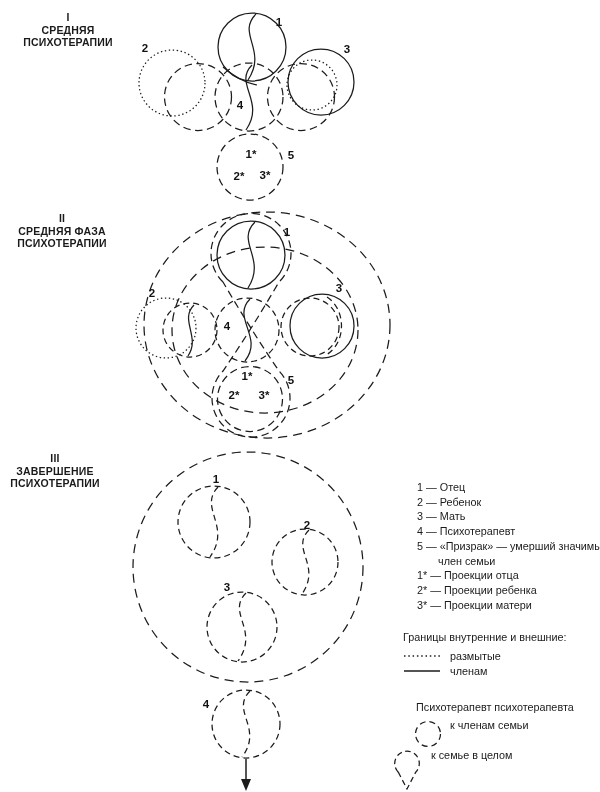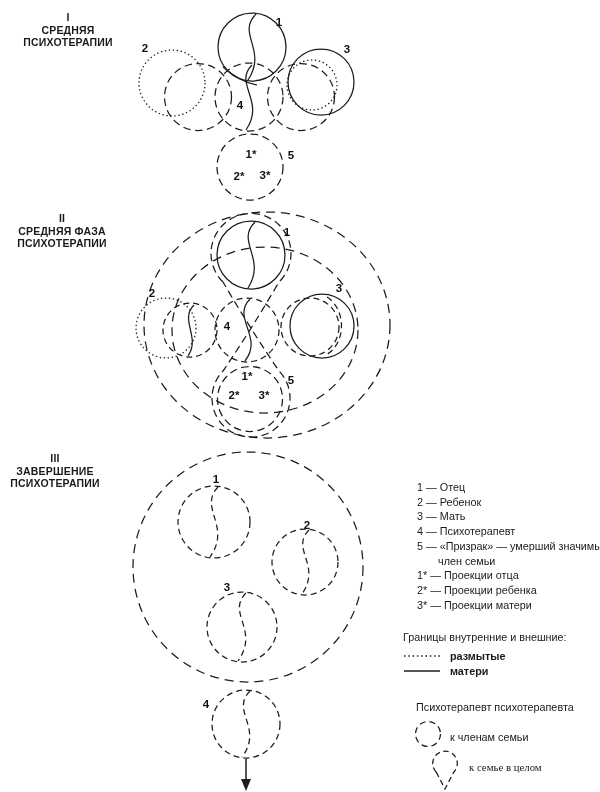--- a/index.html
+++ b/index.html
@@ -12,25 +12,25 @@
   .d-big{stroke-dasharray:9 6;}
   .d-med{stroke-dasharray:7.5 4.5;}
   .d-sm{stroke-dasharray:6 4;}
   .dot{stroke-dasharray:1.4 2.6;}
   text.num{font-family:"Liberation Sans",sans-serif;font-weight:bold;font-size:11.5px;
            fill:#111;text-anchor:middle;}
   .legend-roles{position:absolute;left:417px;top:480px;font-size:10.8px;line-height:14.7px;white-space:nowrap;}
   .legend-roles .indent{padding-left:21px;}
   .legend-bounds{position:absolute;left:403px;top:631px;font-size:10.8px;white-space:nowrap;}
   .legend-bounds .bt{margin-bottom:5px;}
-  .brow{display:flex;align-items:center;height:15px;font-weight:bold;}
+  .brow{display:flex;align-items:center;height:15px;}
   .brow svg{margin-right:9px;flex:none;}
   .legend-join-title{position:absolute;left:416px;top:701px;font-size:10.8px;white-space:nowrap;}
   .jrow{position:absolute;display:flex;align-items:flex-start;font-size:10.8px;white-space:nowrap;}
-  .jrow .jlabel{margin-top:12px;margin-left:7px;}
+  .jrow .jlabel{margin-top:0;margin-left:7px;}
 </style>
 </head>
 <body>
 
 <div class="page">
 
   <div class="phase-title" style="left:2px;top:11px;">
     <div>I</div>
     <div>СРЕДНЯЯ</div>
     <div>ПСИХОТЕРАПИИ</div>
@@ -135,33 +135,33 @@
     <div class="brow">
       <svg width="38" height="4">
         <line x1="1" y1="2" x2="37" y2="2" stroke="#1c1c1c" stroke-width="1.4" stroke-dasharray="1.5 2.8"></line>
       </svg>
       <span>размытые</span>
     </div>
     <div class="brow">
       <svg width="38" height="4">
         <line x1="1" y1="2" x2="37" y2="2" stroke="#1c1c1c" stroke-width="1.4"></line>
       </svg>
-      <span>матери</span>
+      <span>членам</span>
     </div>
   </div>
 
   <div class="legend-join-title">Психотерапевт психотерапевта</div>
 
   <div class="jrow" style="left:413px;top:719px;">
     <svg width="30" height="30">
       <circle cx="15" cy="15" r="12.5" fill="none" stroke="#1c1c1c" stroke-width="1.25" stroke-dasharray="6 4"></circle>
     </svg>
     <span class="jlabel">к членам семьи</span>
   </div>
 
-  <div class="jrow" style="left:430px;top:749px;font-family:Liberation Serif, serif;">
+  <div class="jrow" style="left:392px;top:749px;">
     <svg width="32" height="44">
       <path d="M 6.3 23.2 A 12.3 12.3 0 1 1 23.7 23.2 L 15 40 Z" fill="none" stroke="#1c1c1c" stroke-width="1.25" stroke-dasharray="5.5 3.5"></path>
     </svg>
     <span class="jlabel">к семье в целом</span>
   </div>
 
 </div>
 
 </body></html>

